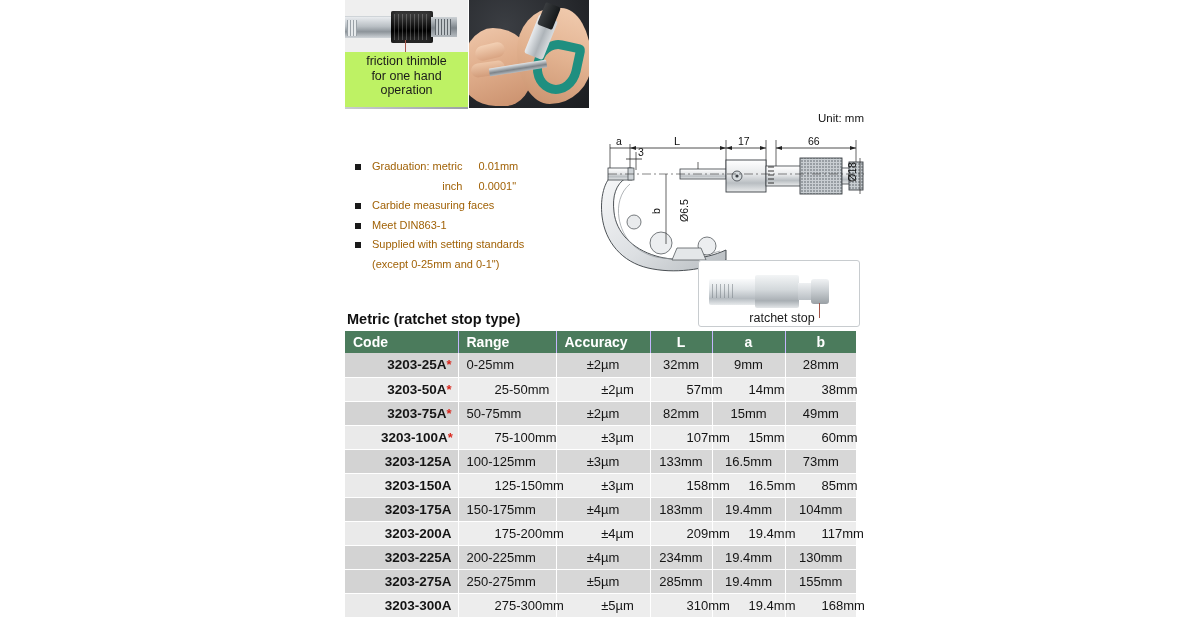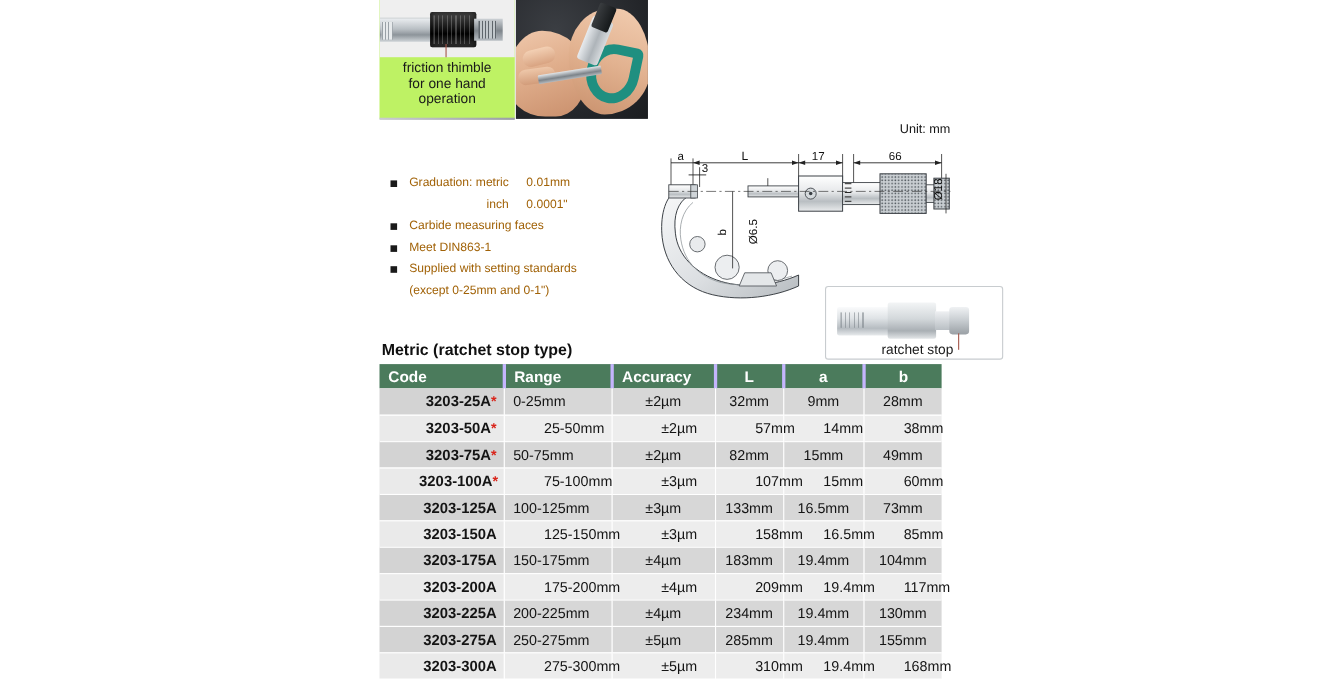--- a/index.html
+++ b/index.html
@@ -147,21 +147,21 @@
     width: 268px; height: 180px;
   }
   #drawing svg { display:block; }
   .unit-label {
     position: absolute; right: 4px; top: 0px;
     font-size: 11.5px; color: #141414;
   }
 
   
   #ratchet-inset {
-    position: absolute; left: 750px; top: 260px;
+    position: absolute; left: 698px; top: 260px;
     width: 162px; height: 67px;
     background: #ffffff;
     border: 1px solid #c8cccf;
     border-radius: 3px;
     overflow: hidden;
   }
   .ri-shaft {
     position:absolute; left:10px; top:18px; width:48px; height:26px;
     background: linear-gradient(180deg,#fafbfc 0%,#dfe3e6 40%,#b6bcc1 75%,#e7eaec 100%);
     border-radius: 2px 0 0 2px;
@@ -212,21 +212,21 @@
   #spec-table col.c-a { width: 73px; }
   #spec-table col.c-b { width: 71px; }
   #spec-table thead th {
     background: #4b7b5c;
     color: #ffffff;
     font-size: 14px;
     font-weight: bold;
     height: 22px;
     line-height: 22px;
     padding: 0 8px;
-    border-right: 3px solid #c4b5fd;
+    border-right: 1px solid #c4b5fd;
     text-align: left;
   }
   #spec-table thead th.ctr { text-align: center; padding: 0; }
   #spec-table thead th:last-child { border-right: none; }
   #spec-table tbody td {
     height: 24px;
     padding: 0 7px;
     border-right: 1px solid #ffffff;
     border-bottom: 1px solid #ffffff;
     color: #141414;

